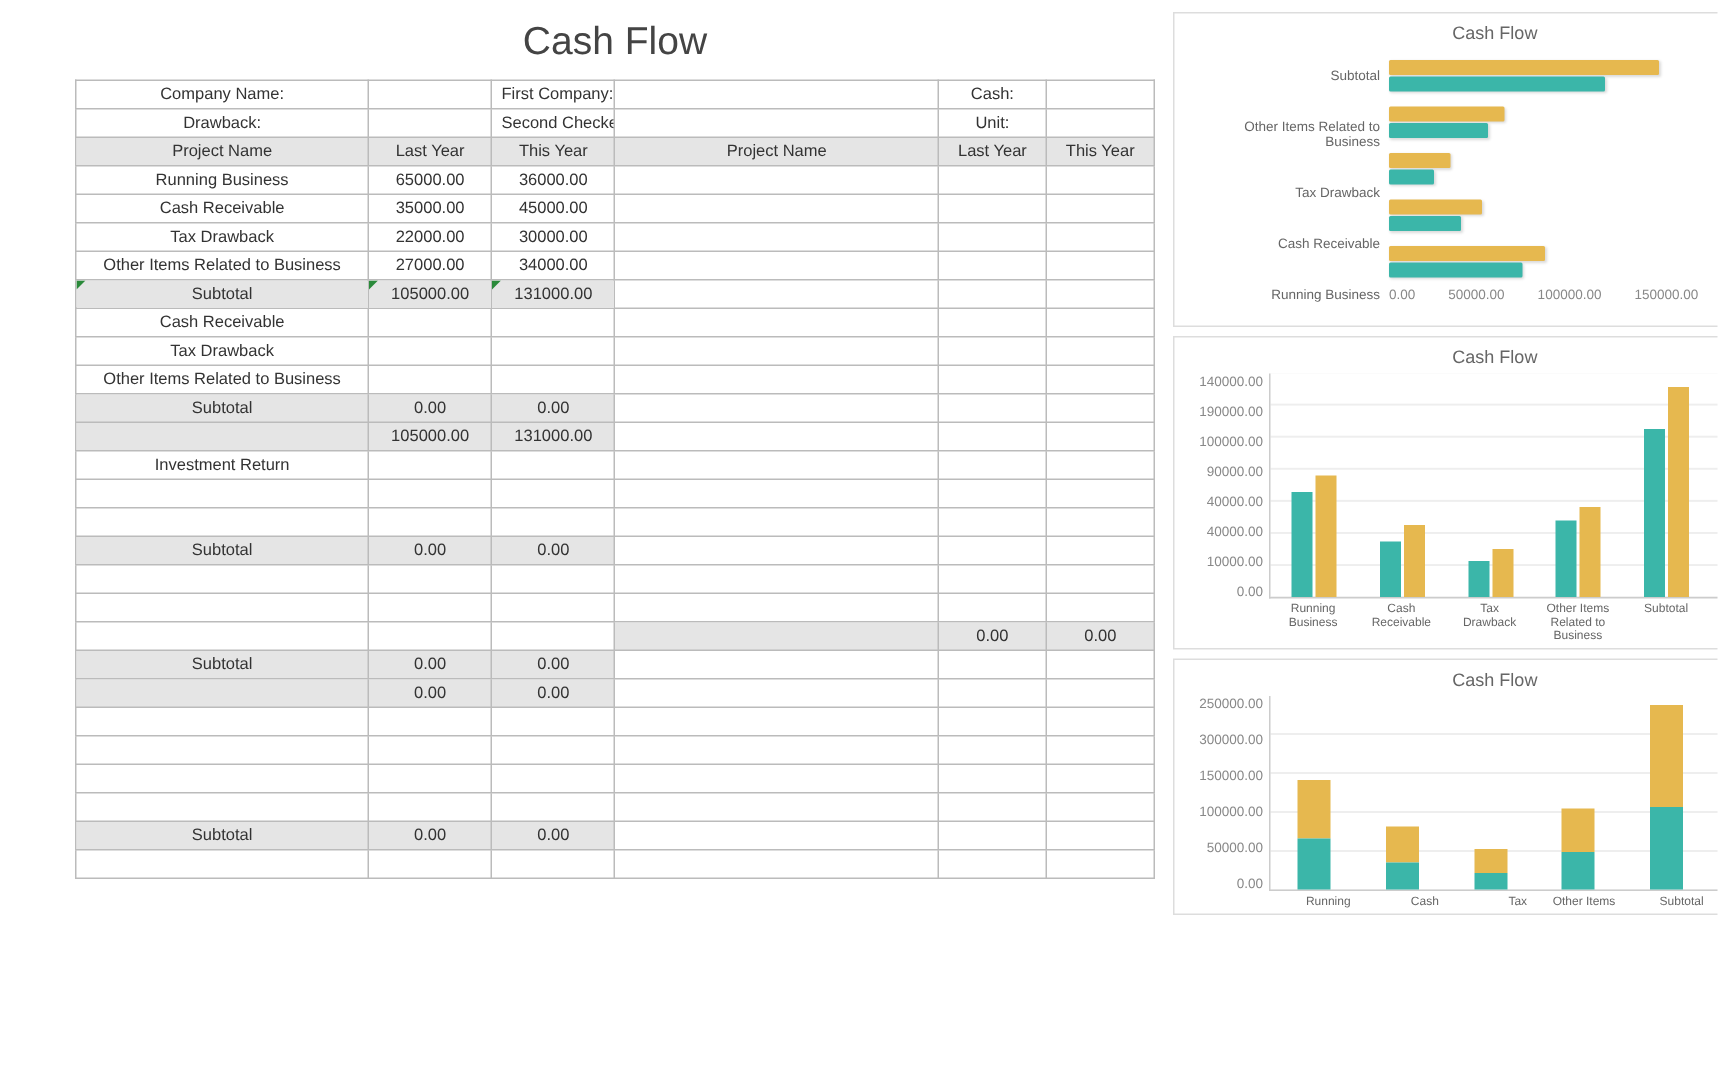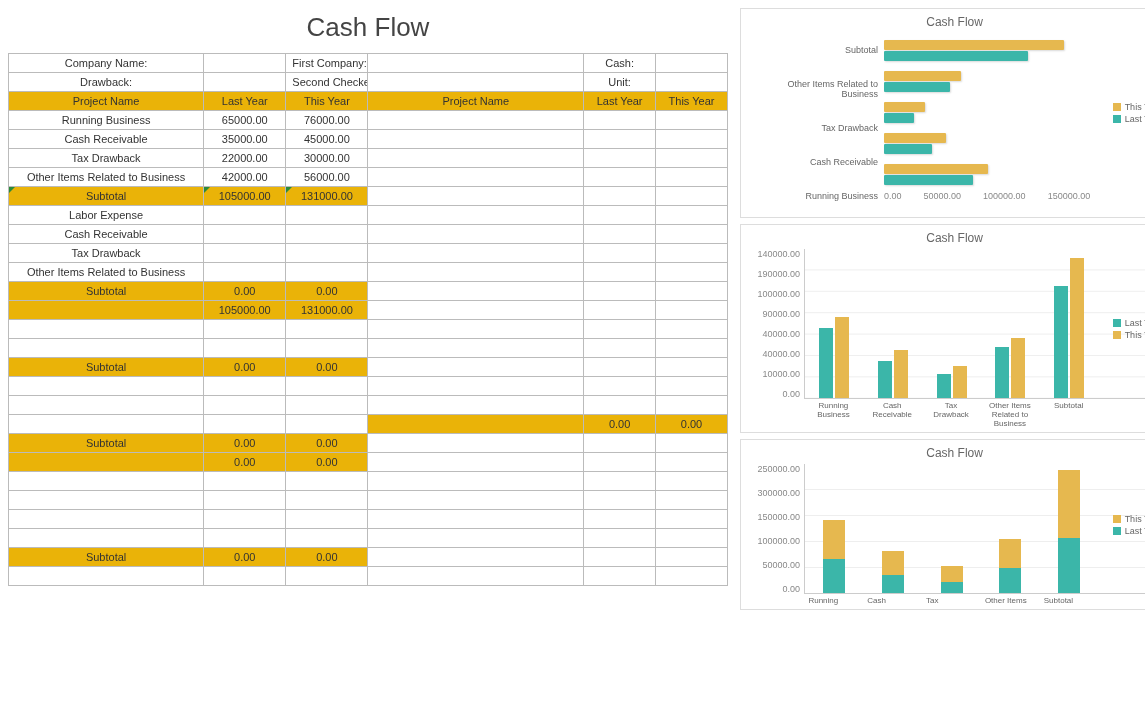--- a/index.html
+++ b/index.html
@@ -5,21 +5,21 @@
   * { box-sizing: border-box; }
   body {
     margin: 0;
     padding: 8px;
     font-family: Arial, sans-serif;
     font-size: 11px;
     background: #fff;
     color: #333;
     width: 1145px;
   }
-  .main { display: flex; gap: 12px; }
+  .main { display: flex; gap: 12px; margin-left: 42px; }
   .left { flex: 0 0 720px; }
   .right { flex: 1; display: flex; flex-direction: column; gap: 6px; }
   h1 {
     text-align: center;
     font-size: 26px;
     font-weight: normal;
     margin: 4px 0 10px 0;
     color: #444;
   }
   table {
@@ -35,21 +35,21 @@
     font-weight: normal;
     overflow: hidden;
     white-space: nowrap;
   }
   .col-a { width: 190px; }
   .col-b { width: 80px; }
   .col-c { width: 80px; }
   .col-d { width: 210px; }
   .col-e { width: 70px; }
   .col-f { width: 70px; }
-  .hl { background: #eab308; }
+  .hl { background: #e5e5e5; }
   .tri { position: relative; }
   .tri::before {
     content: "";
     position: absolute;
     top: 0; left: 0;
     border-top: 6px solid #2a8a3a;
     border-right: 6px solid transparent;
   }
   .chart-box {
     border: 1px solid #ddd;
@@ -89,21 +89,21 @@
   .c2-bar { width: 14px; }
   .c2-xlabels { display: flex; justify-content: space-around; font-size: 8px; color: #666; padding-left: 55px; padding-right: 62px; margin-top: 2px; }
   .c2-xlabels div { width: 50px; text-align: center; }
   
   .c3 { height: 130px; display: flex; }
   .c3-y { width: 55px; display: flex; flex-direction: column-reverse; justify-content: space-between; font-size: 9px; color: #888; text-align: right; padding-right: 4px; }
   .c3-plot { flex: 1; display: flex; align-items: flex-end; justify-content: space-around; border-left: 1px solid #ccc; border-bottom: 1px solid #ccc; background: linear-gradient(to top, #eee 1px, transparent 1px); background-size: 100% 26px; padding-right: 62px; }
   .c3-bar { width: 22px; display: flex; flex-direction: column-reverse; }
   .c3-seg { width: 100%; }
   .c3-xlabels { display: flex; justify-content: space-around; font-size: 8px; color: #666; padding-left: 55px; padding-right: 62px; margin-top: 2px; }
-  .c3-xlabels div { width: 50px; text-align: left; }
+  .c3-xlabels div { width: 50px; text-align: right; }
 </style>
 </head>
 <body>
 
 <div class="main">
   <div class="left">
     <h1>Cash Flow</h1>
     <table>
       <colgroup>
         <col class="col-a">
@@ -134,21 +134,21 @@
             <td class="hl">Project Name</td>
             <td class="hl">Last Year</td>
             <td class="hl">This Year</td>
             <td class="hl">Project Name</td>
             <td class="hl">Last Year</td>
             <td class="hl">This Year</td>
           </tr>
           <tr>
             <td>Running Business</td>
             <td>65000.00</td>
-            <td>76000.00</td>
+            <td>36000.00</td>
             <td></td>
             <td></td>
             <td></td>
           </tr>
           <tr>
             <td>Cash Receivable</td>
             <td>35000.00</td>
             <td>45000.00</td>
             <td></td>
             <td></td>
@@ -157,43 +157,35 @@
           <tr>
             <td>Tax Drawback</td>
             <td>22000.00</td>
             <td>30000.00</td>
             <td></td>
             <td></td>
             <td></td>
           </tr>
           <tr>
             <td>Other Items Related to Business</td>
-            <td>42000.00</td>
-            <td>56000.00</td>
+            <td>27000.00</td>
+            <td>34000.00</td>
             <td></td>
             <td></td>
             <td></td>
           </tr>
           <tr>
             <td class="hl tri">Subtotal</td>
             <td class="hl tri">105000.00</td>
             <td class="hl tri">131000.00</td>
             <td></td>
             <td></td>
             <td></td>
           </tr>
           <tr>
-            <td>Labor Expense</td>
-            <td></td>
-            <td></td>
-            <td></td>
-            <td></td>
-            <td></td>
-          </tr>
-          <tr>
             <td>Cash Receivable</td>
             <td></td>
             <td></td>
             <td></td>
             <td></td>
             <td></td>
           </tr>
           <tr>
             <td>Tax Drawback</td>
             <td></td>
@@ -215,20 +207,28 @@
             <td class="hl">0.00</td>
             <td class="hl">0.00</td>
             <td></td>
             <td></td>
             <td></td>
           </tr>
           <tr>
             <td class="hl"></td>
             <td class="hl">105000.00</td>
             <td class="hl">131000.00</td>
+            <td></td>
+            <td></td>
+            <td></td>
+          </tr>
+          <tr>
+            <td>Investment Return</td>
+            <td></td>
+            <td></td>
             <td></td>
             <td></td>
             <td></td>
           </tr>
           <tr>
             <td></td>
             <td></td>
             <td></td>
             <td></td>
             <td></td>

